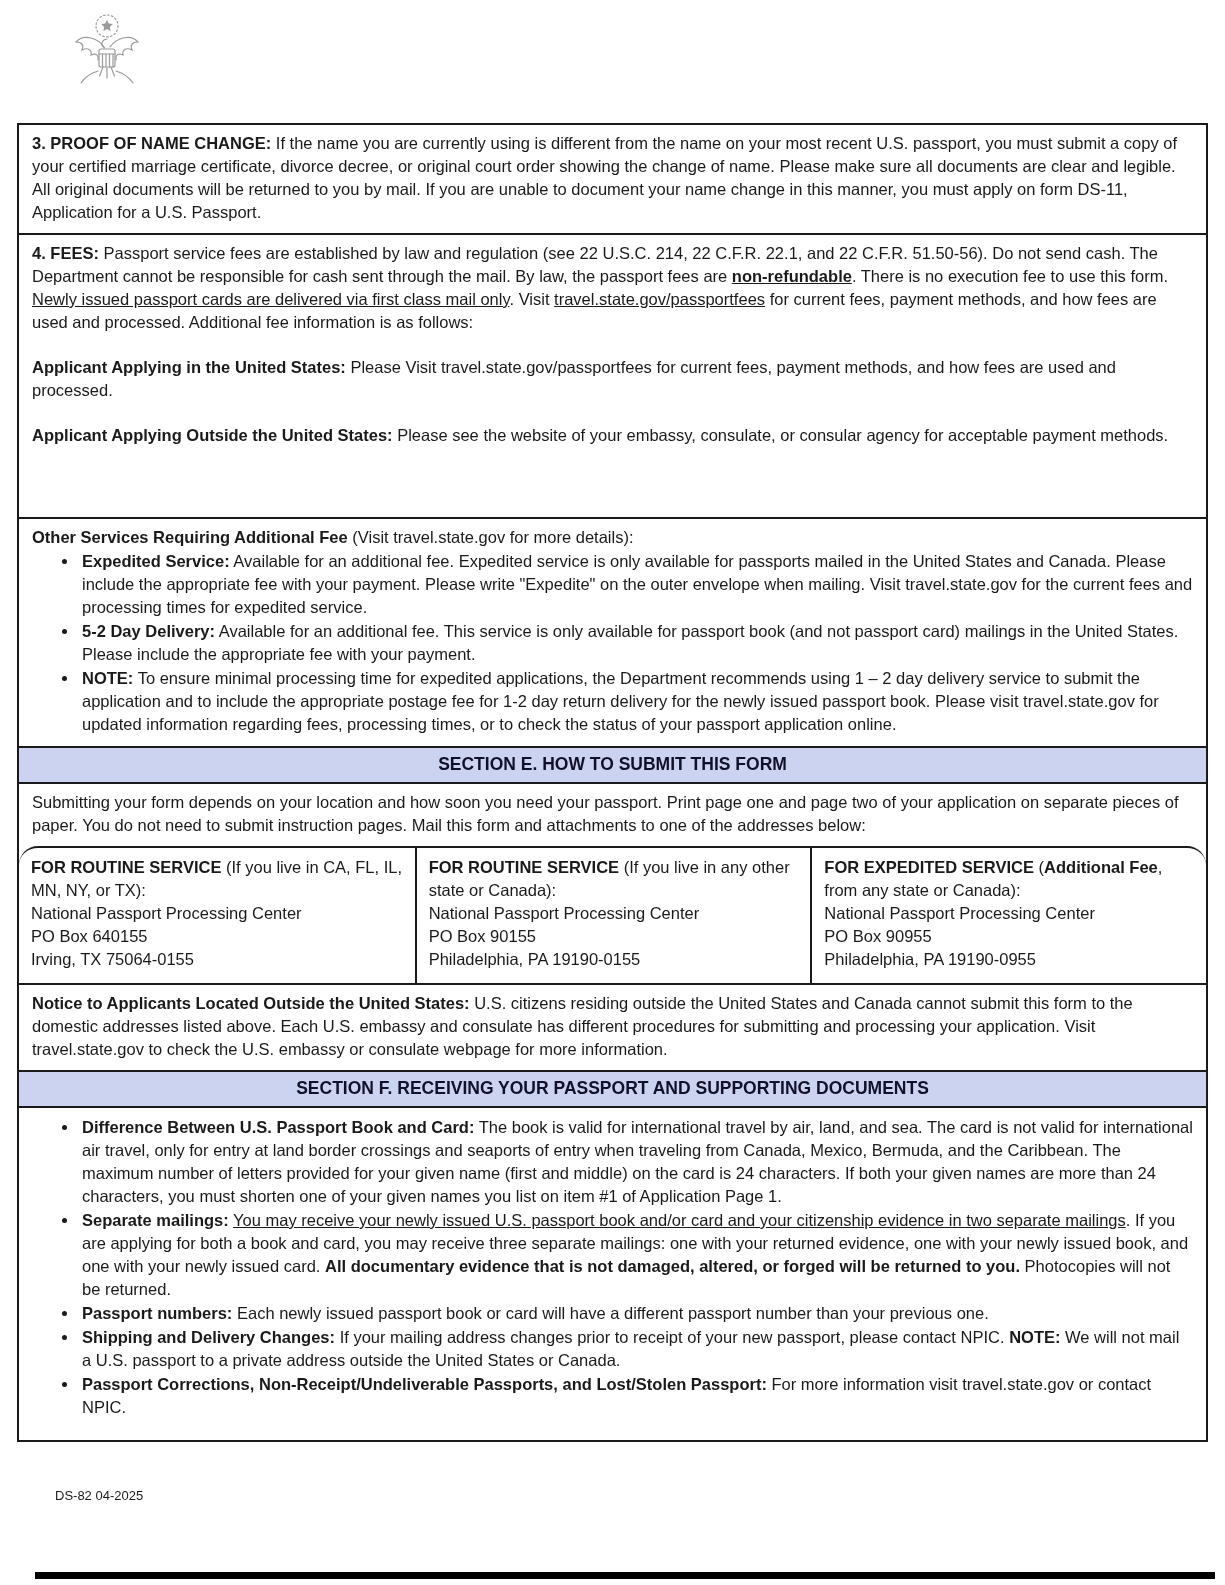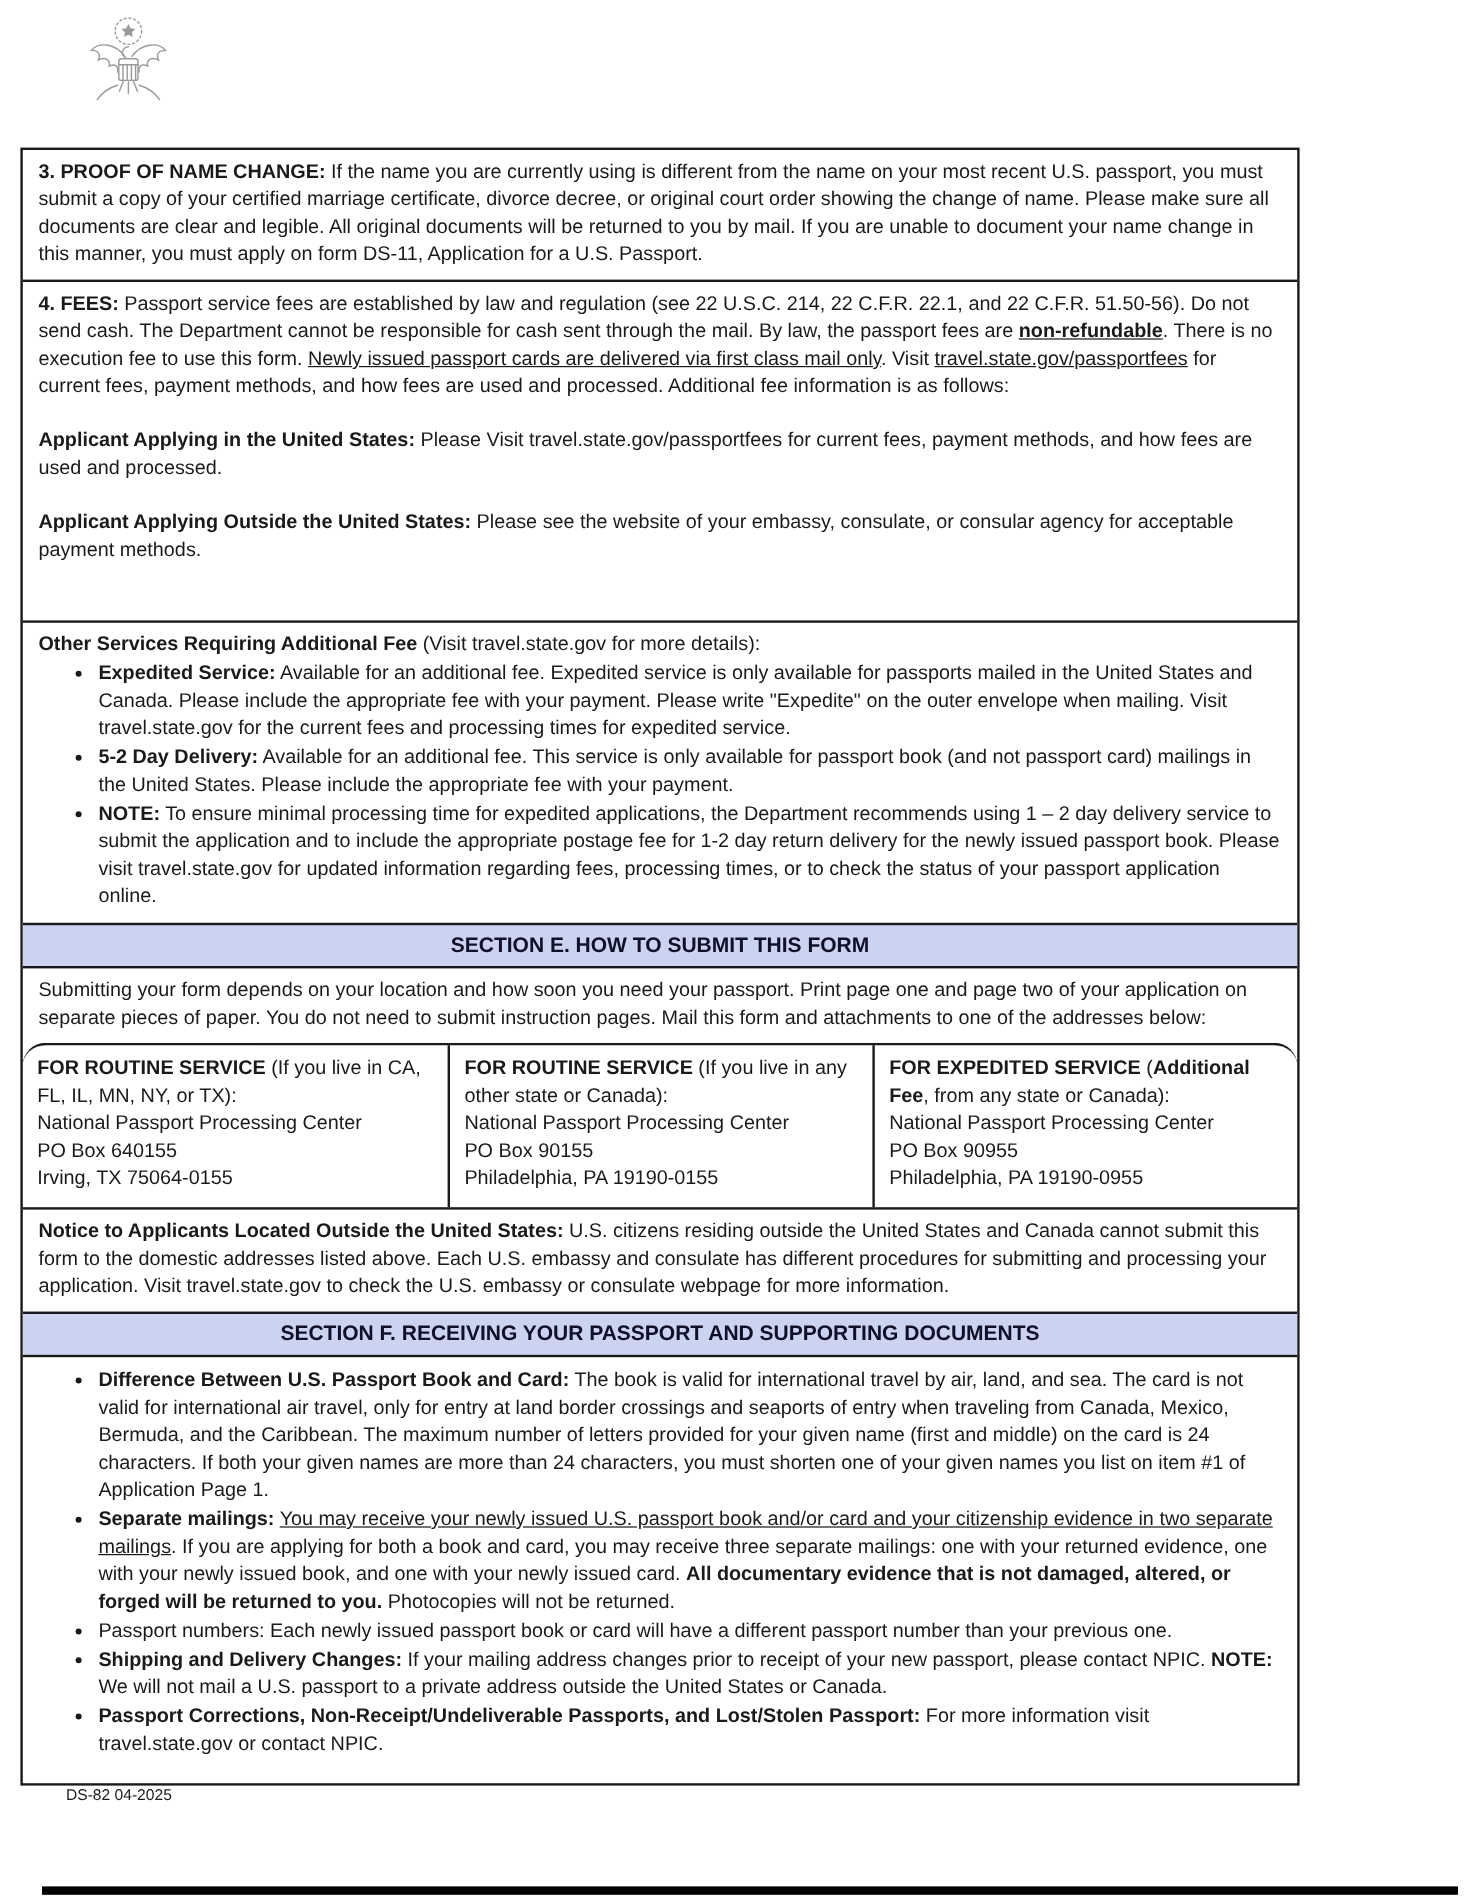--- a/index.html
+++ b/index.html
@@ -7,21 +7,21 @@
   body {
     width: 1225px; height: 1585px; position: relative;
     font-family: "Liberation Sans", "DejaVu Sans", sans-serif;
     color: #1a1a1a; font-size: 16.5px; line-height: 23px;
     -webkit-font-smoothing: antialiased;
   }
   .page { position: absolute; inset: 0; }
   .logo { position: absolute; left: 72px; top: 12px; width: 70px; height: 80px; }
 
   .doc-table {
-    position: absolute; left: 17px; top: 123px; width: 1066px;
+    position: absolute; left: 17px; top: 123px; width: 1191px;
     border: 2px solid #1a1a1a; background: #fff;
   }
   .row { border-top: 2px solid #1a1a1a; padding: 7px 13px 9px 13px; }
   .row:first-child { border-top: none; }
 
   .para { margin: 0; }
   .row-fees { min-height: 284px; }
   .row-fees .para { margin-bottom: 22px; }
   .row-fees .para:last-child { margin-bottom: 16px; }
 
@@ -119,21 +119,21 @@
     </div>
 
     <div class="row band">
       <div class="band-title">SECTION F. RECEIVING YOUR PASSPORT AND SUPPORTING DOCUMENTS</div>
     </div>
 
     <div class="row row-f-bullets">
       <ul class="bullets">
         <li><span style="font-weight: bold;">Difference Between U.S. Passport Book and Card:</span><span> The book is valid for international travel by air, land, and sea. The card is not valid for international air travel, only for entry at land border crossings and seaports of entry when traveling from Canada, Mexico, Bermuda, and the Caribbean. The maximum number of letters provided for your given name (first and middle) on the card is 24 characters. If both your given names are more than 24 characters, you must shorten one of your given names you list on item #1 of Application Page 1.</span></li>
         <li><span style="font-weight: bold;">Separate mailings:</span><span> </span><span style="text-decoration: underline;">You may receive your newly issued U.S. passport book and/or card and your citizenship evidence in two separate mailings</span><span>. If you are applying for both a book and card, you may receive three separate mailings: one with your returned evidence, one with your newly issued book, and one with your newly issued card. </span><span style="font-weight: bold;">All documentary evidence that is not damaged, altered, or forged will be returned to you.</span><span> Photocopies will not be returned.</span></li>
-        <li><span style="font-weight: normal; margin-top: 12px;">Passport numbers:</span><span> Each newly issued passport book or card will have a different passport number than your previous one.</span></li>
+        <li><span style="font-weight: bold; margin-top: 12px;">Passport numbers:</span><span> Each newly issued passport book or card will have a different passport number than your previous one.</span></li>
         <li><span style="font-weight: bold;">Shipping and Delivery Changes:</span><span> If your mailing address changes prior to receipt of your new passport, please contact NPIC. </span><span style="font-weight: bold;">NOTE:</span><span> We will not mail a U.S. passport to a private address outside the United States or Canada.</span></li>
         <li><span style="font-weight: bold;">Passport Corrections, Non-Receipt/Undeliverable Passports, and Lost/Stolen Passport:</span><span> For more information visit travel.state.gov or contact NPIC.</span></li>
       </ul>
     </div>
 
   </div>
 
   <div class="footer">DS-82 04-2025</div>
   <div class="bottom-bar"></div>
 

